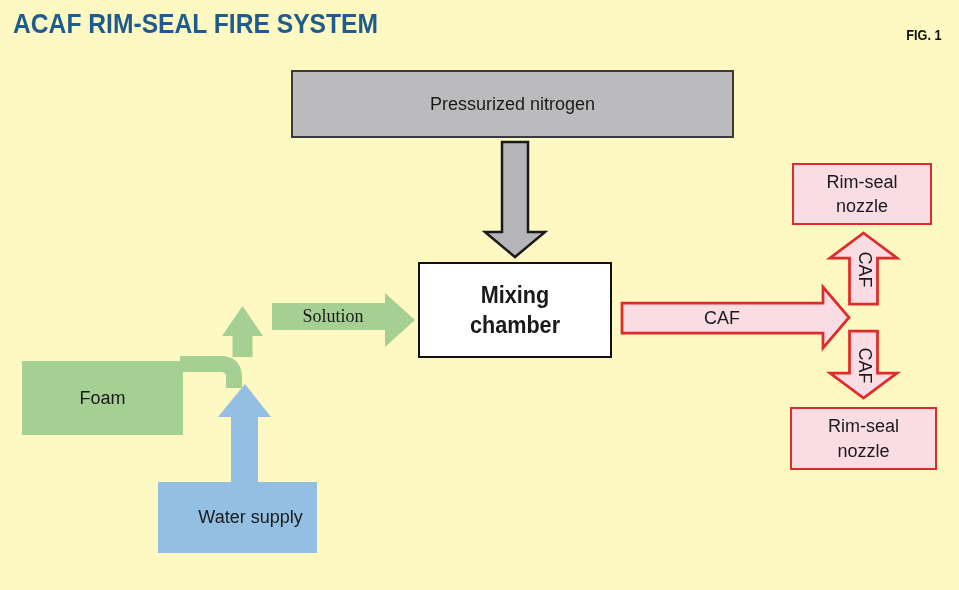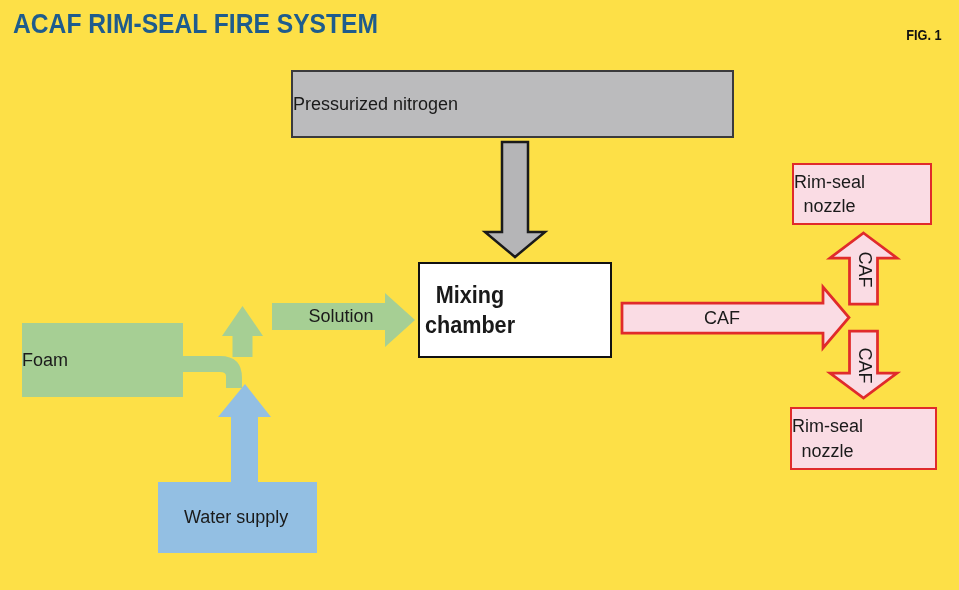--- a/index.html
+++ b/index.html
@@ -1,37 +1,37 @@
 <!DOCTYPE html>
 <html><head>
 <meta charset="utf-8">
 <style>
   html,body{margin:0;padding:0;background:#ffffff;}
   #canvas{
-    position:relative;width:959px;height:590px;background:#fde047;overflow:hidden;
+    position:relative;width:959px;height:590px;background:#fef9c3;overflow:hidden;
     font-family:"Liberation Sans",sans-serif;color:#1a1a1a;
   }
   .abs{position:absolute;}
   
   .title{
     left:13px;top:8px;font-size:28px;font-weight:bold;color:#1e5c8d;
     transform:scaleX(0.88);transform-origin:left top;white-space:nowrap;letter-spacing:0px;
   }
   .figlabel{
     right:17px;top:26px;font-size:15px;font-weight:bold;color:#111;
     transform:scaleX(0.85);transform-origin:right top;white-space:nowrap;
   }
   
   .node{
-    display:flex;align-items:center;justify-content:flex-start;text-align:center;
+    display:flex;align-items:center;justify-content:center;text-align:center;
     font-size:18px;line-height:1.35;box-sizing:border-box;
   }
   .node-gray{background:#bbbbbd;border:2.5px solid #3a3a3c;}
   .node-white{background:#ffffff;border:2.5px solid #111111;}
-  .node-green{background:#a6cf94;border:none;}
+  .node-green{background:#a6cf94;border:none;margin-top:38px;}
   .node-blue{background:#93bfe3;border:none;}
   .node-pink{background:#fadce4;border:2.5px solid #e02b2b;}
   .mixing-text{
     font-weight:bold;font-size:24px;line-height:1.25;
     transform:scaleX(0.9);transform-origin:center center;
   }
   .lbl{display:block;}
   
   .flow-label{
     display:flex;align-items:center;justify-content:center;
@@ -79,21 +79,21 @@
     <path d="M27 1 L53 34 L40 34 L40 100 L13 100 L13 34 L0 34 Z" fill="#93bfe3"></path>
   </svg>
 
   <svg class="abs" style="left:222px;top:306px;" width="41" height="51" viewBox="0 0 41 51">
     <path d="M20.5 0 L41 30 L30.5 30 L30.5 51 L10.5 51 L10.5 30 L0 30 Z" fill="#a6cf94"></path>
   </svg>
 
   <svg class="abs" style="left:272px;top:292px;" width="144" height="56" viewBox="0 0 144 56">
     <path d="M0 11 L113 11 L113 1 L143 28 L113 55 L113 38 L0 38 Z" fill="#a6cf94"></path>
   </svg>
-  <div class="abs flow-label" style="left:286px;top:302px;width:110px;height:29px;">Solution</div>
+  <div class="abs flow-label" style="left:278px;top:302px;width:110px;height:29px;font-family:Liberation Serif, serif;">Solution</div>
 
   <svg class="abs" style="left:620px;top:285px;" width="231" height="66" viewBox="0 0 231 66">
     <path d="M2 18 L203 18 L203 2 L229 32.5 L203 63 L203 48 L2 48 Z" fill="#fadce4" stroke="#e02b2b" stroke-width="2.75" stroke-linejoin="miter"></path>
   </svg>
   <div class="abs flow-label" style="left:622px;top:303px;width:200px;height:30px;">CAF</div>
 
   <svg class="abs" style="left:828px;top:231px;" width="71" height="74" viewBox="0 0 71 74">
     <path d="M35.5 2 L69 27 L49.5 27 L49.5 73 L21.5 73 L21.5 27 L2 27 Z" fill="#fadce4" stroke="#e02b2b" stroke-width="2.75" stroke-linejoin="miter"></path>
   </svg>
   <div class="abs flow-label vlabel" style="left:849px;top:237px;width:30px;height:64px;">

